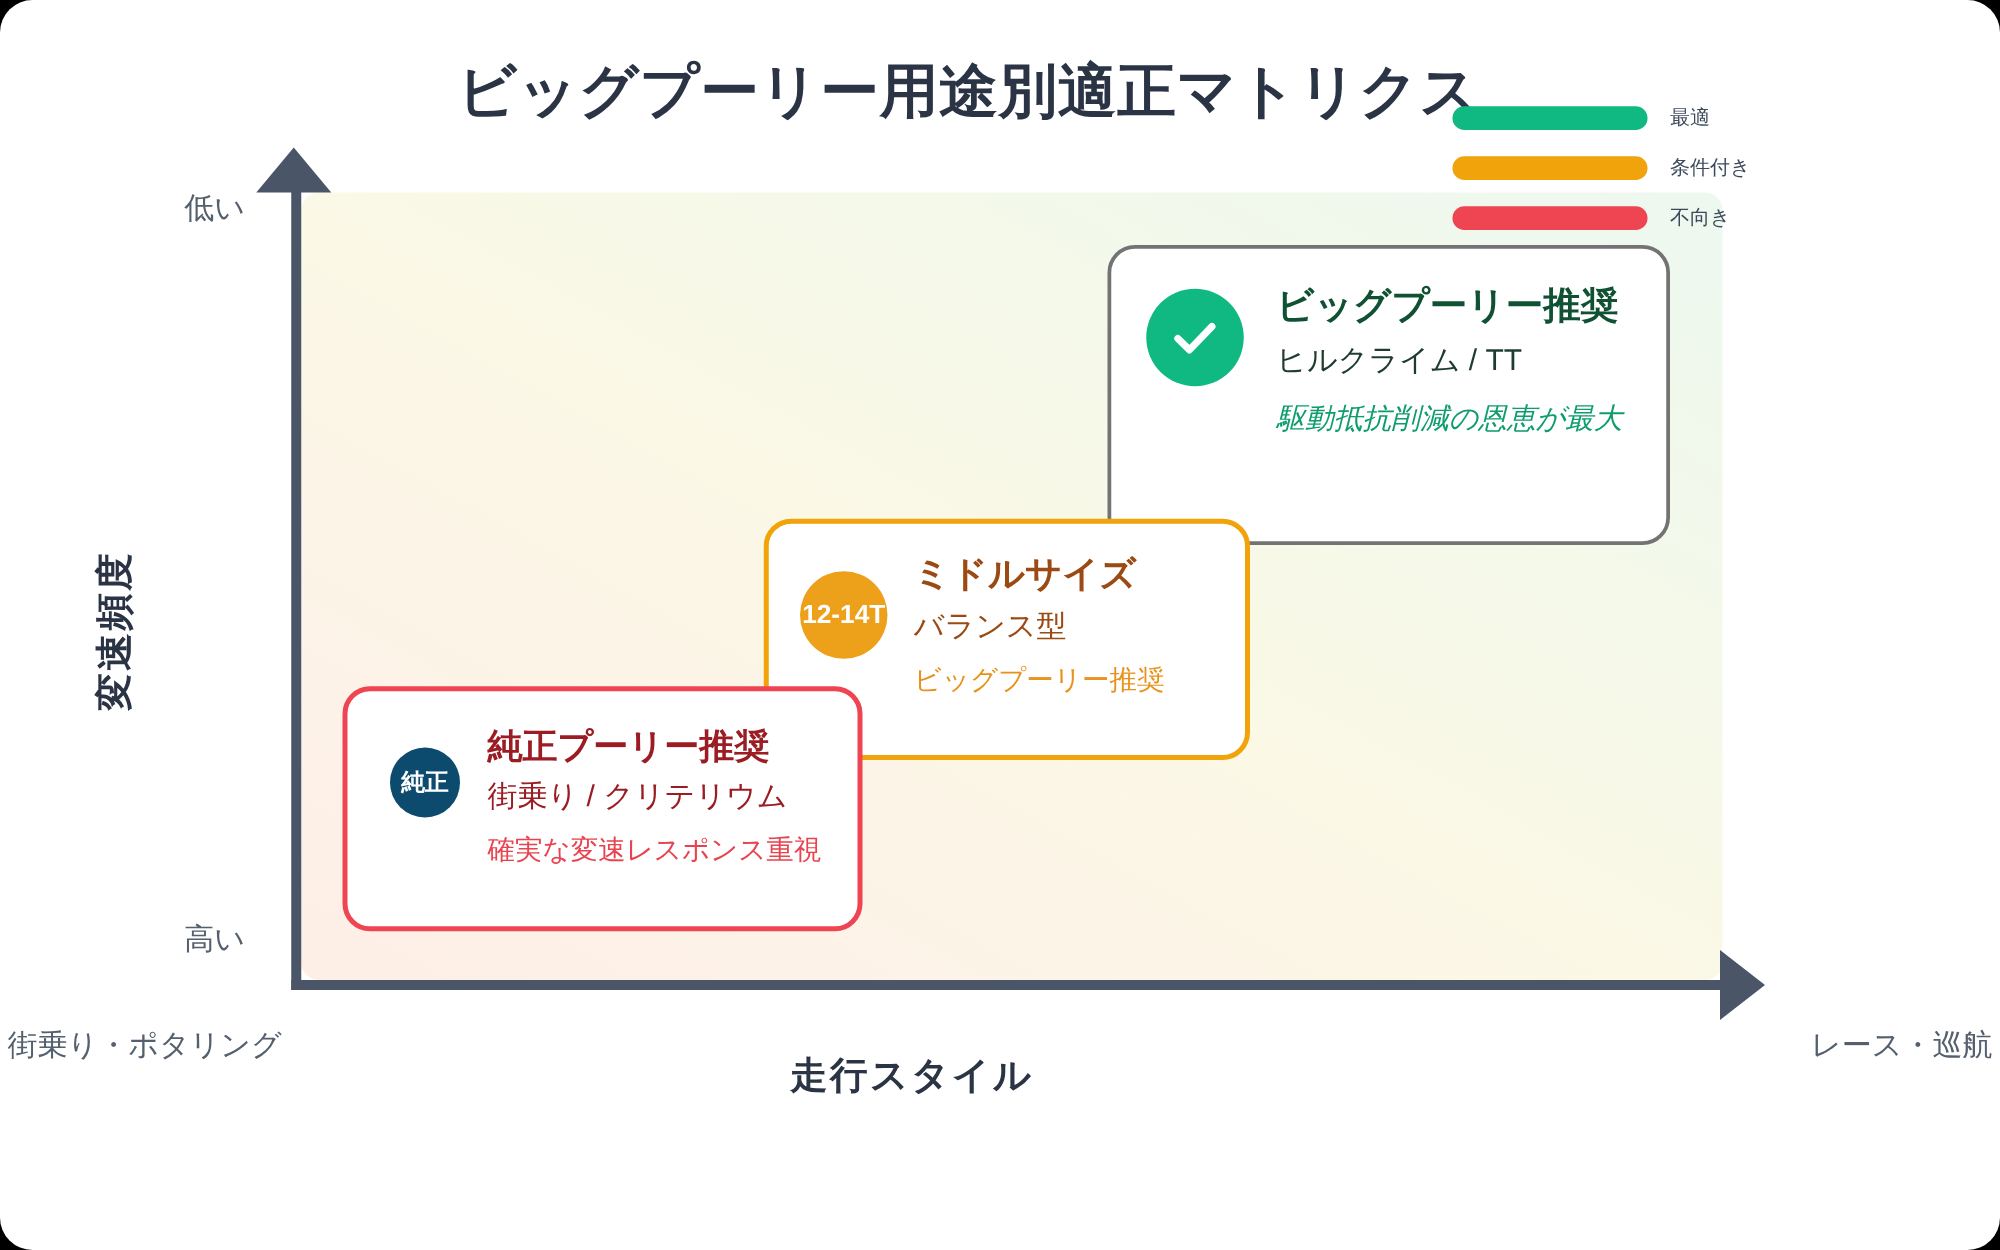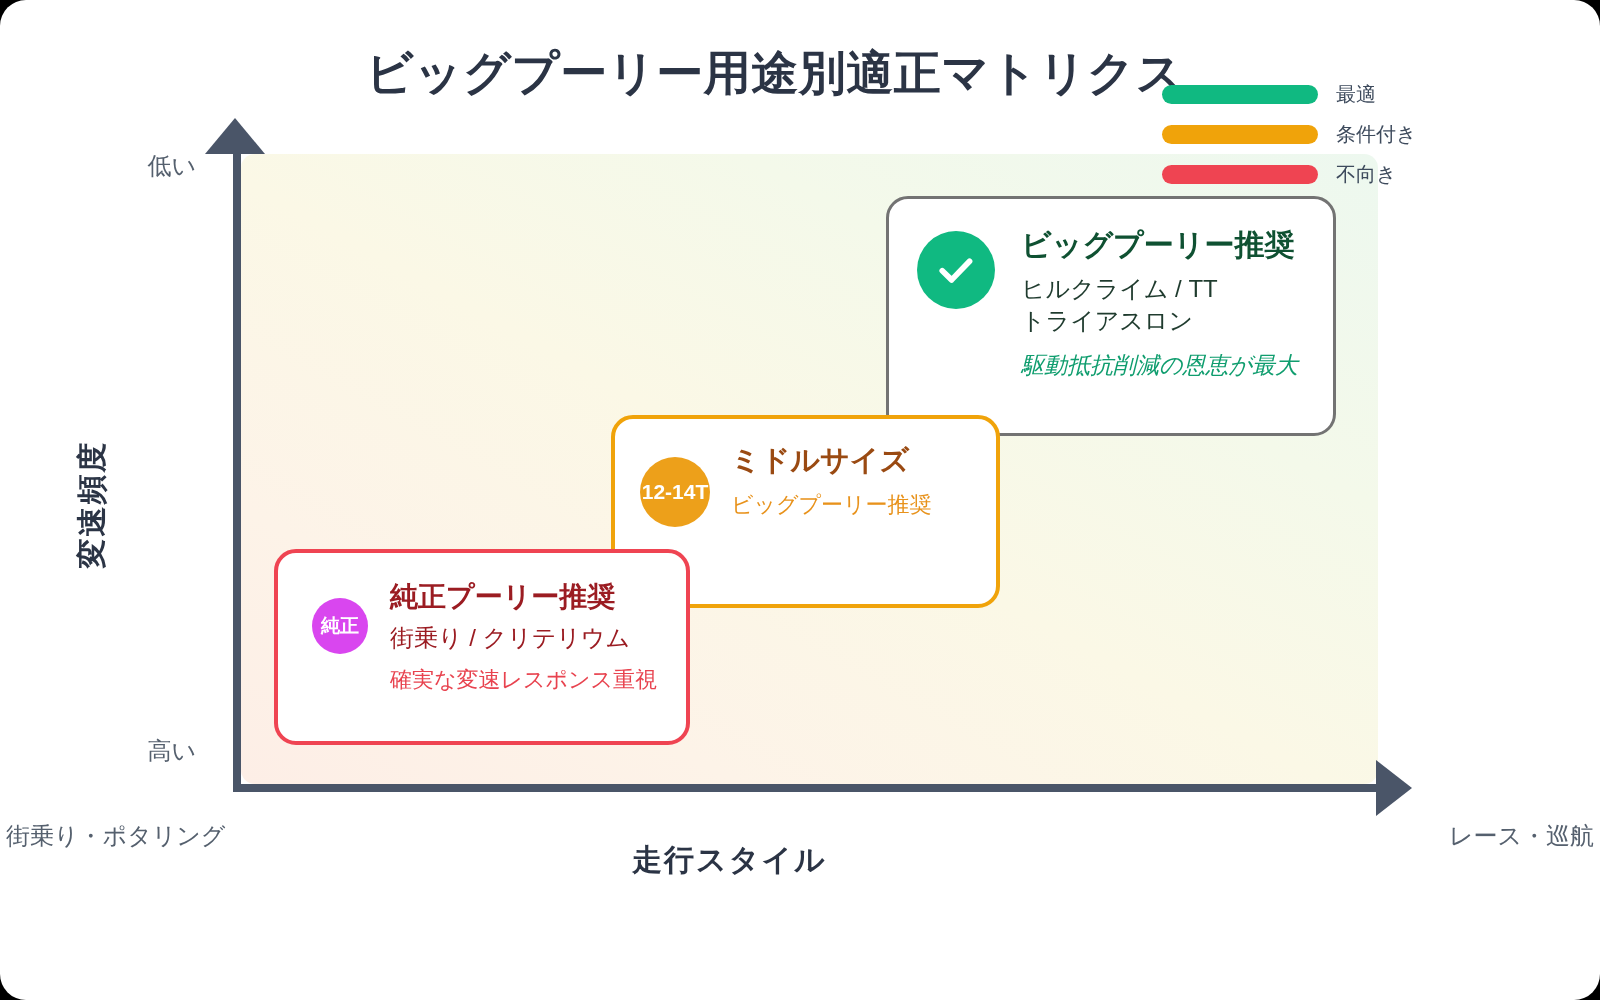--- a/index.html
+++ b/index.html
@@ -47,21 +47,21 @@
     align-items: center;
     height: 40px;
   }
   .legend-bar {
     width: 156px;
     height: 19px;
     border-radius: 10px;
   }
   .legend-label {
     margin-left: 18px;
-    font-size: 20px;
+    font-size: 16px;
     color: #3d4a5c;
     white-space: nowrap;
   }
 
   
   #y-axis-line {
     position: absolute;
     left: 233px;
     top: 146px;
     width: 8px;
@@ -251,21 +251,21 @@
   #card-red {
     left: 274px;
     top: 549px;
     width: 416px;
     height: 196px;
     border: 4px solid #ef4452;
   }
   #card-red .card-inner { padding: 27px 0 0 34px; }
   #card-red .badge {
     width: 56px; height: 56px;
-    background: #d946ef;
+    background: #0c4a6e;
     font-size: 19px;
     margin-top: 18px;
   }
   #card-red .card-text { margin-left: 22px; }
   #card-red .card-title { font-size: 28px; color: #9b1c22; line-height: 1.2; }
   #card-red .card-sub { font-size: 24px; color: #9b1c22; line-height: 1.32; margin-top: 8px; }
   #card-red .card-note { font-size: 22px; color: #e8434f; font-style: normal; margin-top: 12px; }
 </style>
 </head>
 <body>
@@ -306,31 +306,31 @@
   <div class="card" id="card-green">
     <div class="card-inner">
       <div class="badge">
         <svg width="44" height="44" viewBox="0 0 24 24" aria-hidden="true">
           <path d="M4.5 12.4 L9.6 17.4 L19.4 7.2" fill="none" stroke="#ffffff" stroke-width="3.1" stroke-linecap="round" stroke-linejoin="round"></path>
         </svg>
       </div>
       <div class="card-text">
         <div class="card-title">ビッグプーリー推奨</div>
         <div class="card-sub">ヒルクライム / TT</div>
-        <div class="card-sub" style="margin-top:0;">トライアスロン</div>
         <div class="card-note">駆動抵抗削減の恩恵が最大</div>
       </div>
     </div>
   </div>
 
   <div class="card" id="card-orange">
     <div class="card-inner">
       <div class="badge">12-14T</div>
       <div class="card-text">
         <div class="card-title">ミドルサイズ</div>
+        <div class="card-sub">バランス型</div>
         <div class="card-note">ビッグプーリー推奨</div>
       </div>
     </div>
   </div>
 
   <div class="card" id="card-red">
     <div class="card-inner">
       <div class="badge">純正</div>
       <div class="card-text">
         <div class="card-title">純正プーリー推奨</div>

